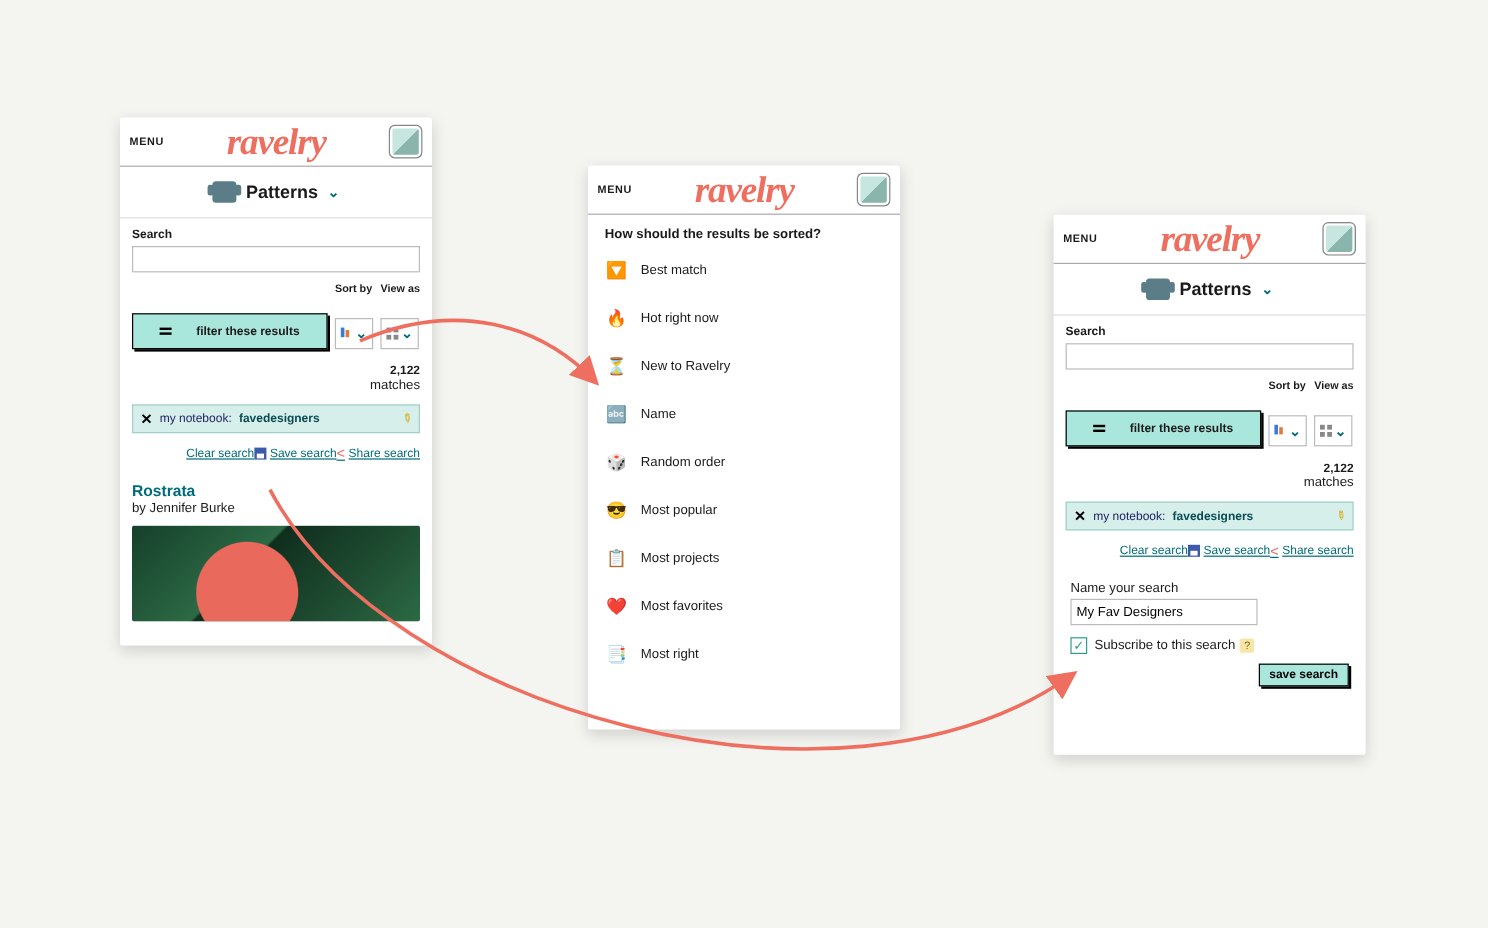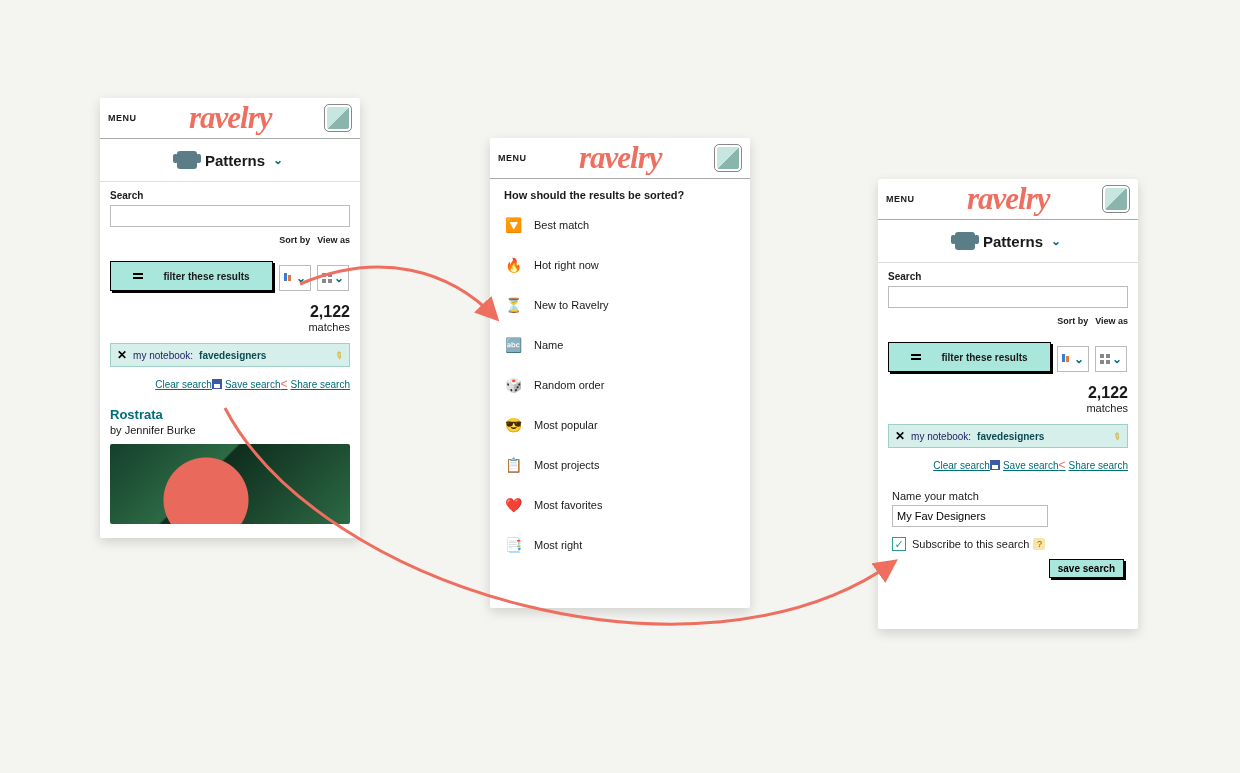--- a/index.html
+++ b/index.html
@@ -47,21 +47,21 @@
   .dd{width:30px;height:24px;border:1px solid #bbb;display:flex;align-items:center;justify-content:center;gap:2px;background:#fff}
   .sorticon{width:10px;height:10px;display:inline-block;position:relative}
   .sorticon::before{content:"";position:absolute;left:0;top:0;width:3px;height:8px;background:#3b7bd6}
   .sorticon::after{content:"";position:absolute;left:4px;top:2px;width:3px;height:6px;background:#e07a3f}
   .gridicon{width:10px;height:10px;display:inline-block;background:
      linear-gradient(#888,#888) 0 0/4px 4px no-repeat,
      linear-gradient(#888,#888) 6px 0/4px 4px no-repeat,
      linear-gradient(#888,#888) 0 6px/4px 4px no-repeat,
      linear-gradient(#888,#888) 6px 6px/4px 4px no-repeat}
   .matches{padding:6px 10px;text-align:right;font-size:11px}
-  .matches b{font-size:16px}
+  .matches b{font-size:10px}
   
   .chip{margin:4px 10px;background:var(--tag-bg);border:1px solid #9fcfc6;height:22px;display:flex;align-items:center;gap:6px;padding:0 6px;font-size:10px;color:#226}
   .chip .x{font-weight:700;color:#000;font-size:12px}
   .chip b{color:#0a4b53}
   .pencil{margin-left:auto;transform:rotate(40deg);color:#d6a300}
   
   .links{display:flex;justify-content:flex-end;align-items:center;padding:6px 10px;font-size:10px}
   .links a{color:var(--link);text-decoration:underline;display:flex;align-items:center;gap:3px}
   .disk{width:10px;height:10px;background:#3c5aa8;position:relative}
   .disk::after{content:"";position:absolute;left:2px;top:5px;width:6px;height:4px;background:#fff}
@@ -251,21 +251,21 @@
       <a>
           <span class="disk"></span>
           <span>Save search</span>
         </a>
       <a>
           <span class="share">&lt;</span>
           <span>Share search</span>
         </a>
     </div>
     <div class="save-panel">
-      <div>Name your match</div>
+      <div>Name your search</div>
       <input class="input" style="margin-top: 3px; width: 156px;" value="My Fav Designers">
       <div style="margin-top:10px;display:flex;align-items:center">
         <span class="check">✓</span>
         <span>Subscribe to this search</span>
         <span class="qm">?</span>
       </div>
       <button class="save-btn">save search</button>
     </div>
   </div>
 

